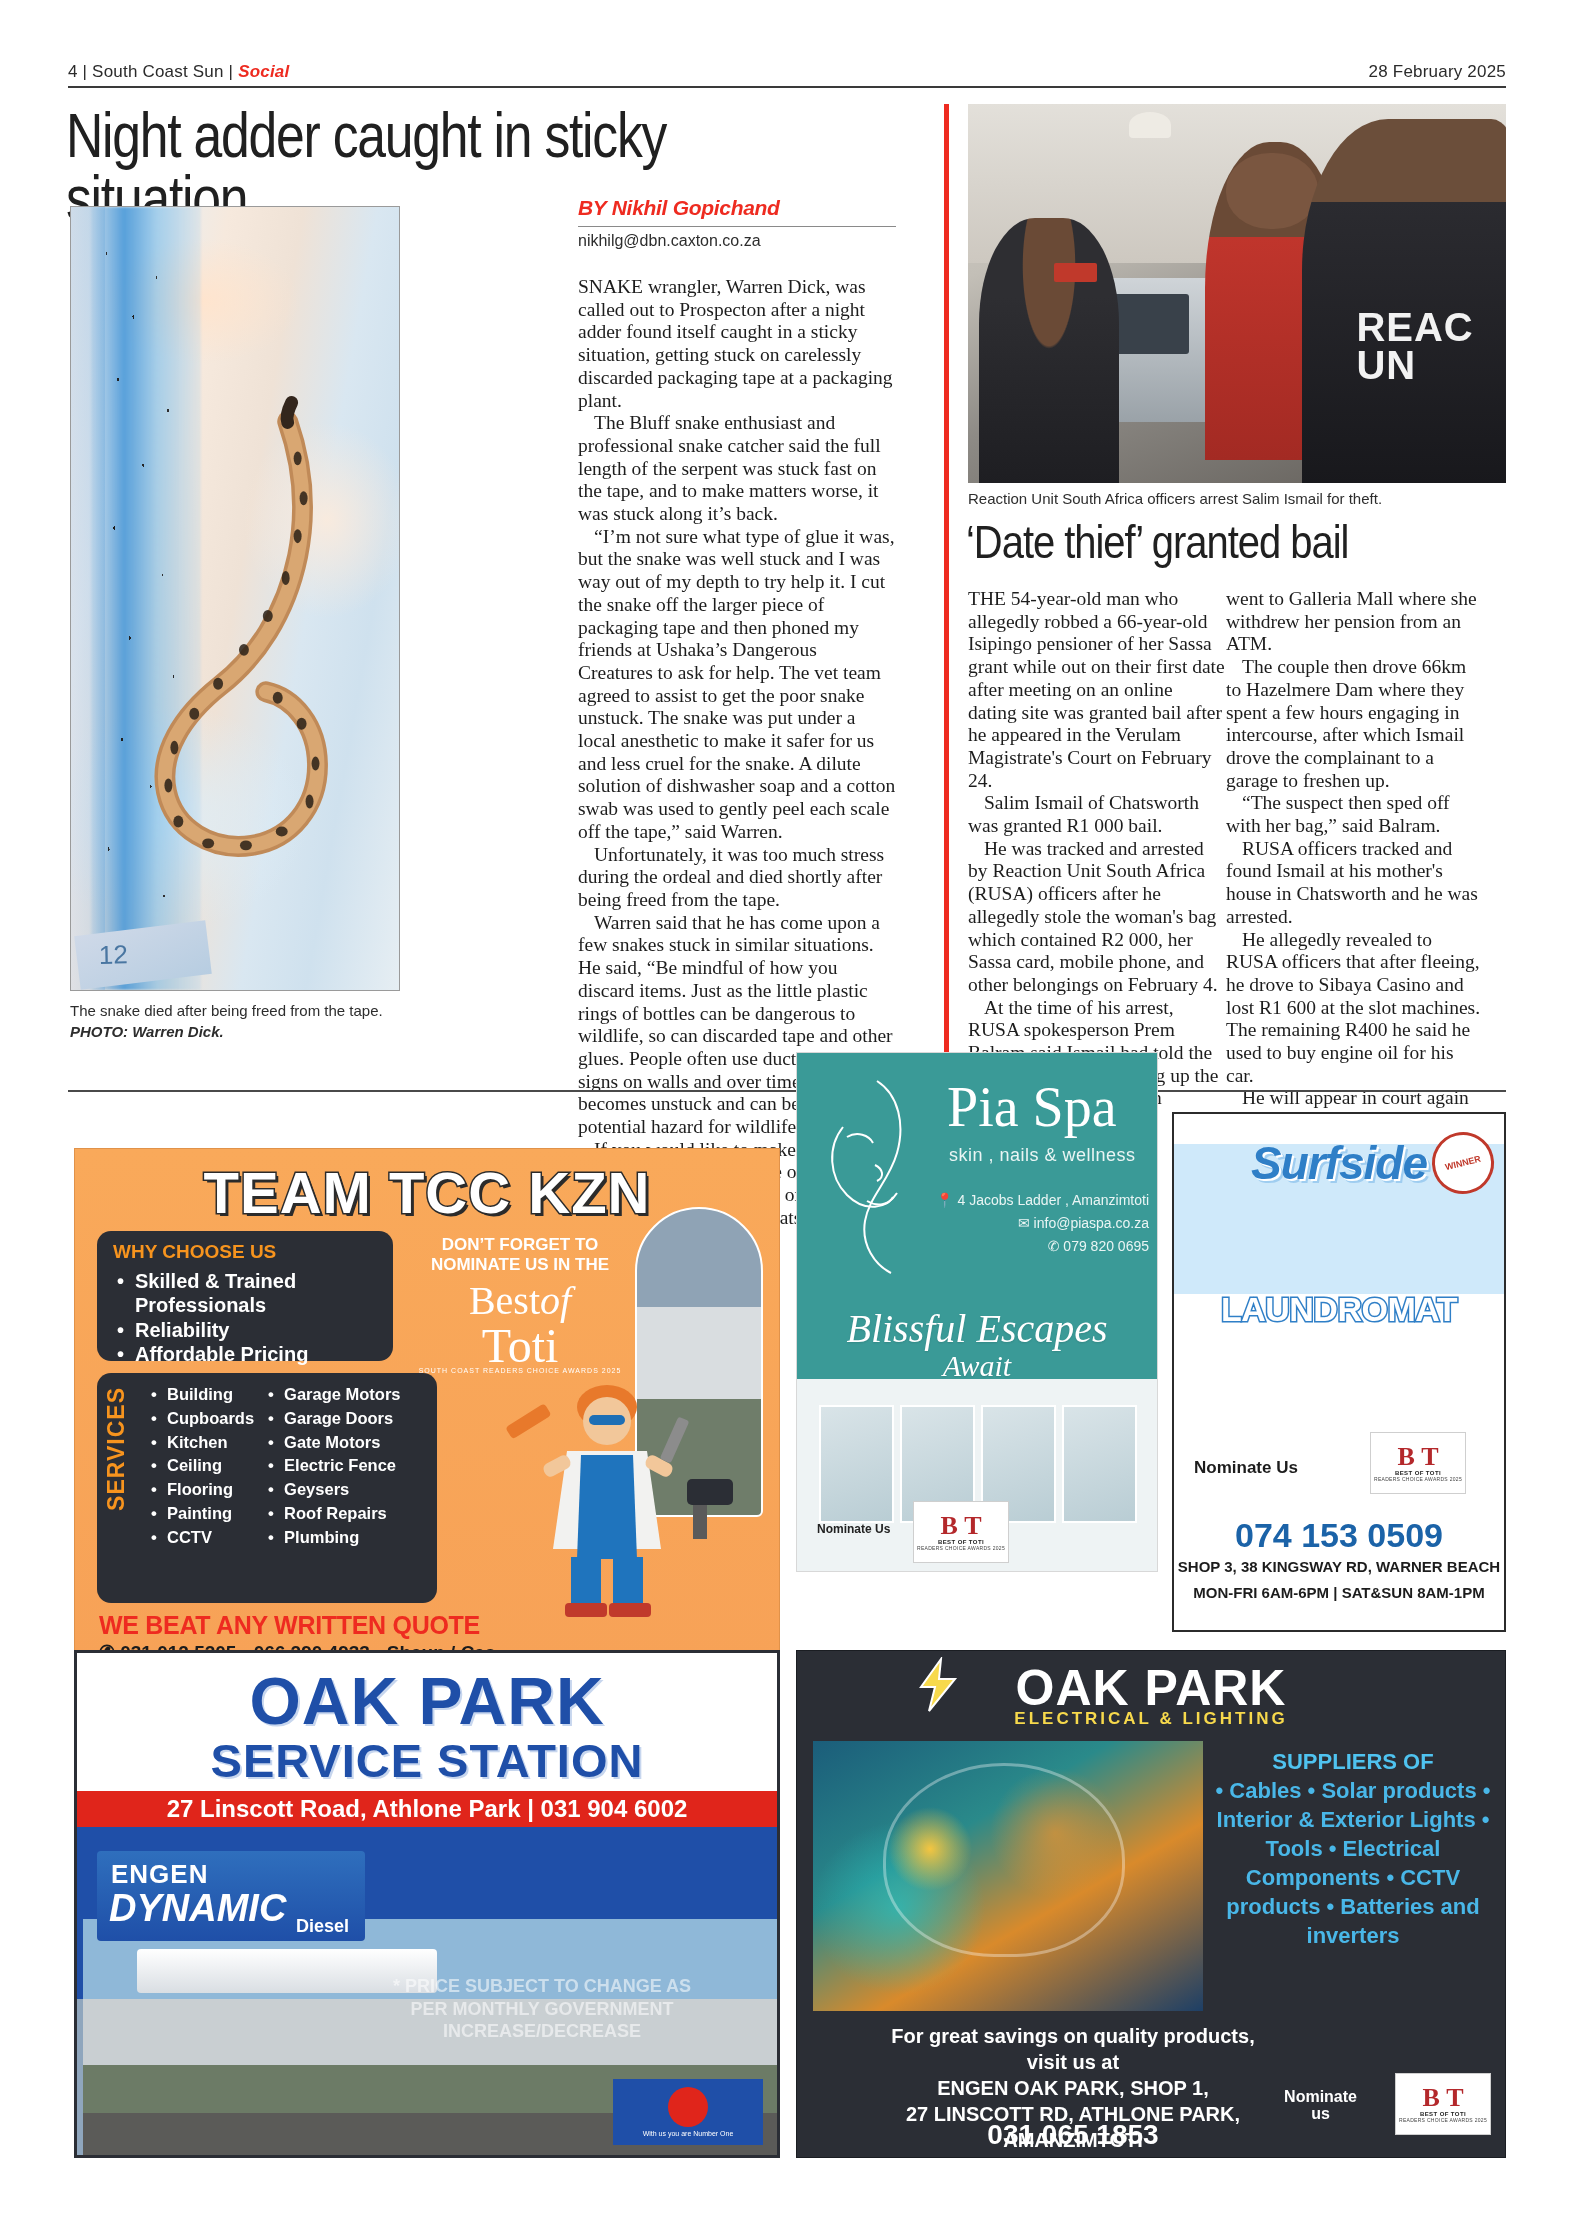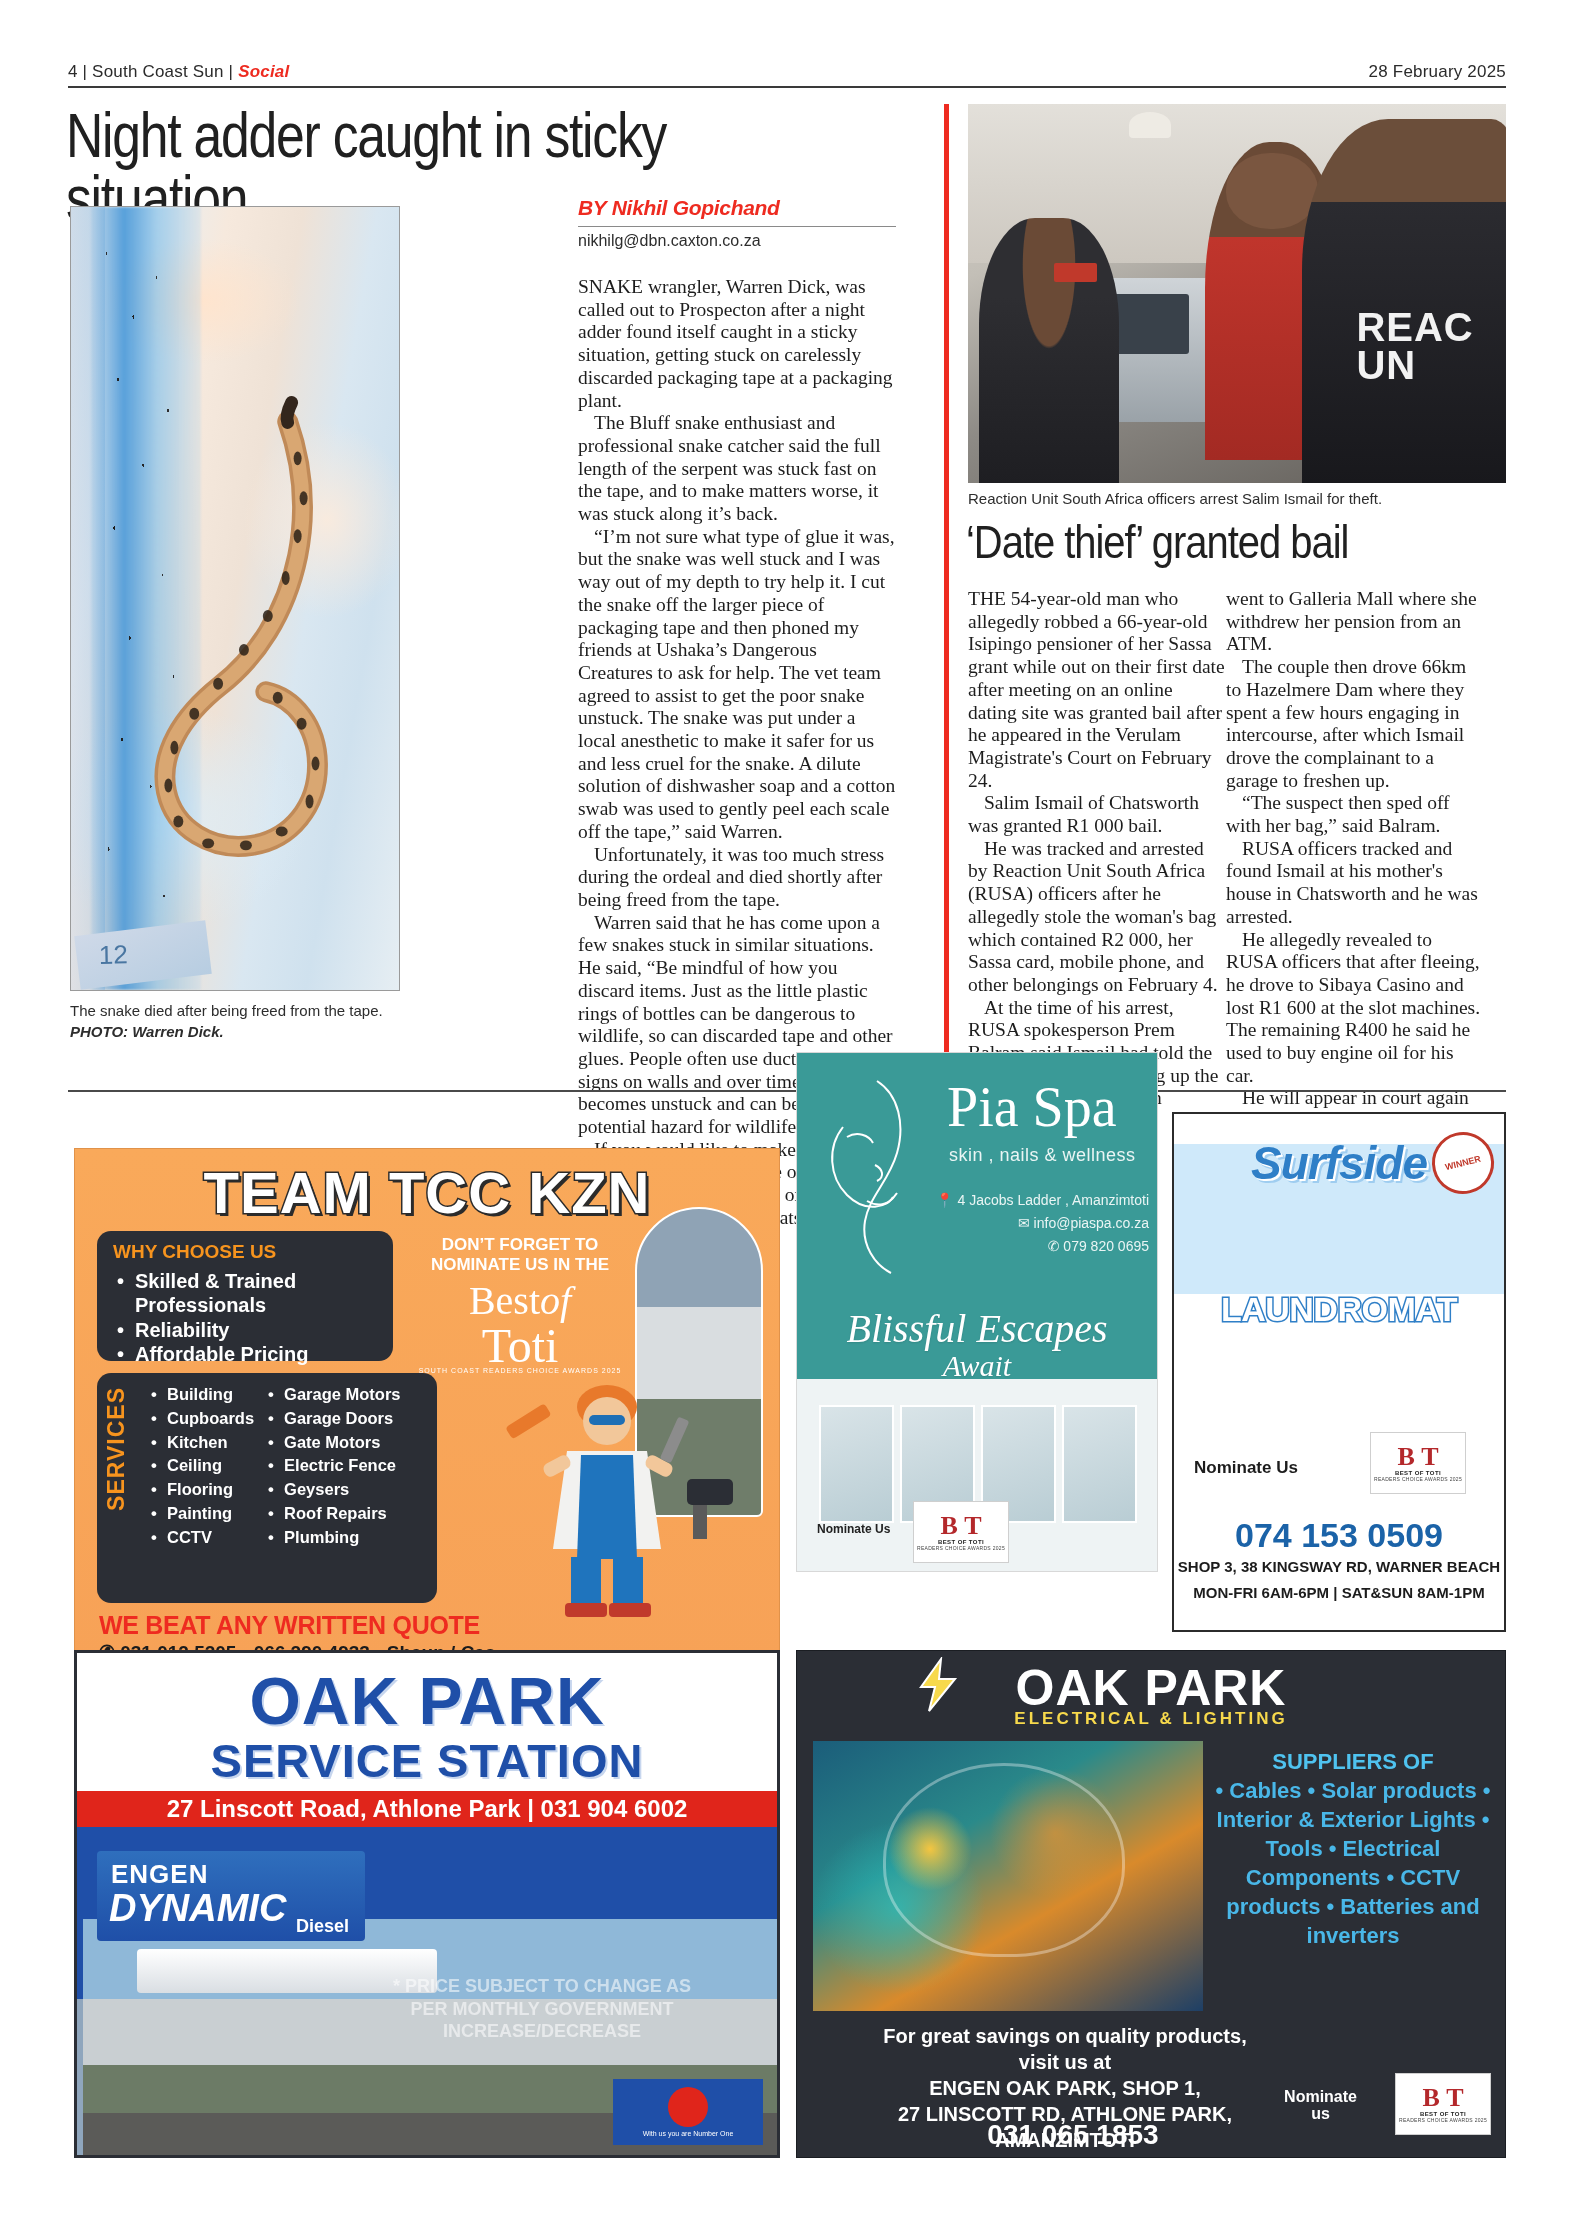--- a/index.html
+++ b/index.html
@@ -475,21 +475,21 @@
     position:absolute; left:18%; top:8%; width:62%; height:72%;
     border:3px solid rgba(255,255,255,.35); border-radius:50% 50% 46% 46%;
   }
   .oe-list {
     position:absolute; right:12px; top:96px; width:280px; text-align:center;
     font-family:"Liberation Sans", sans-serif; font-size:22px; font-weight:bold;
     color:#49b7e8; line-height:1.32;
   }
   .oe-list .hdr { color:#4fc3f0; }
   .oe-savings {
-    position:absolute; left:8px; top:372px; width:520px; text-align:center;
+    position:absolute; left:16px; top:372px; width:520px; text-align:center;
     font-family:"Liberation Sans", sans-serif; font-size:20px; font-weight:bold;
     color:#ffffff; line-height:1.3;
   }
   .oe-phone {
     position:absolute; left:16px; top:468px; width:520px; text-align:center;
     font-family:"Liberation Sans", sans-serif; font-size:28px; font-weight:bold; color:#ffffff;
   }
   .oe-nom {
     position:absolute; right:148px; bottom:34px;
     font-family:"Liberation Sans", sans-serif; font-size:16px; font-weight:bold; color:#ffffff; line-height:1.1;

